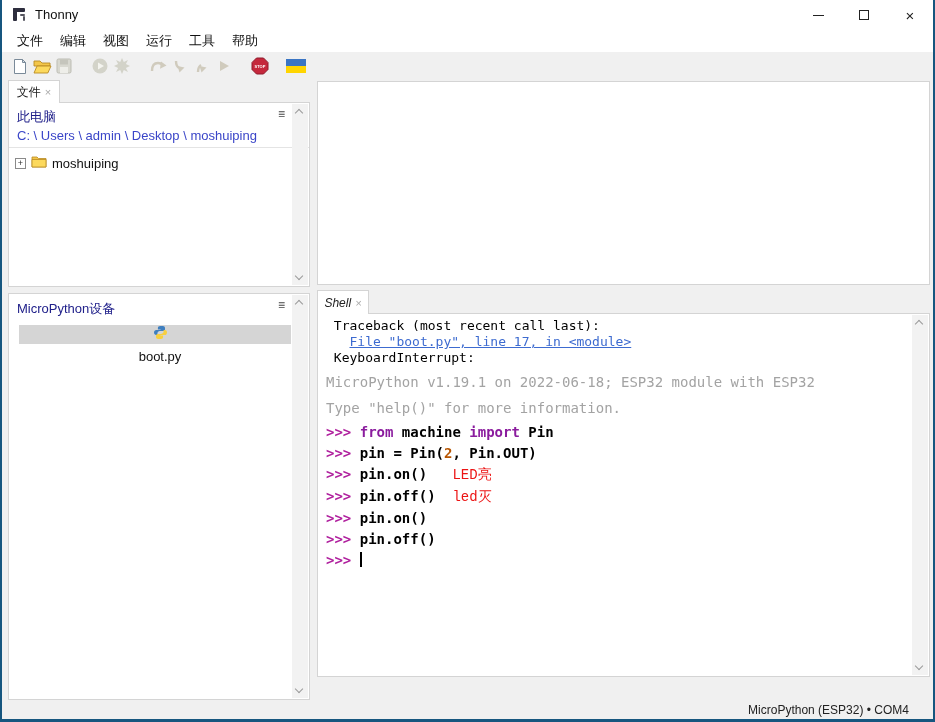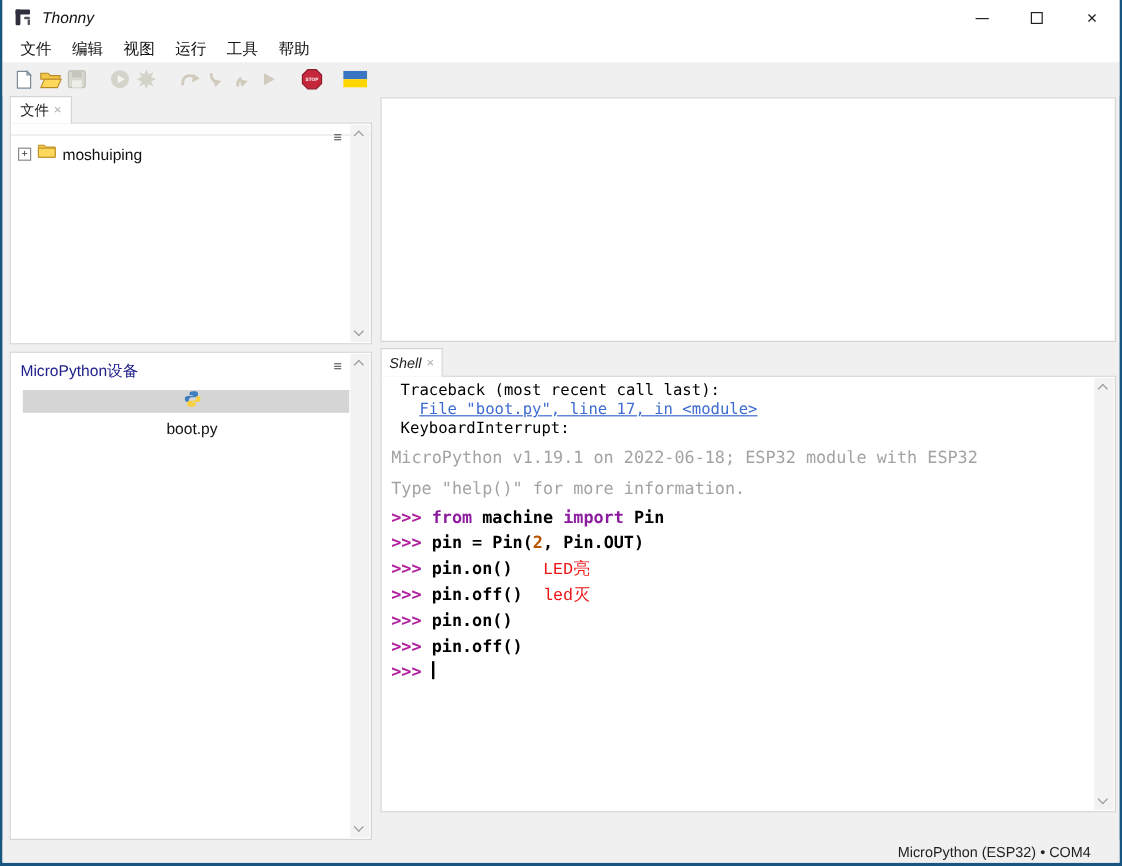--- a/index.html
+++ b/index.html
@@ -7,21 +7,21 @@
   .window {
     position:relative; width:935px; height:722px;
     background:#f0f0f0;
     border-left:2px solid #16567f; border-right:2px solid #16567f; border-bottom:3px solid #16567f;
     font-family:"Liberation Sans", sans-serif;
     overflow:hidden;
   }
   
   .titlebar { position:absolute; top:0; left:0; right:0; height:30px; background:#fff; }
   .app-icon { position:absolute; left:9px; top:6px; width:17px; height:17px; }
-  .app-title { position:absolute; left:33px; top:7px; font-size:13px; color:#111;font-style:italic; }
+  .app-title { position:absolute; left:33px; top:7px; font-size:13px; color:#111; }
   .win-controls { position:absolute; right:0; top:0; height:30px; display:flex; }
   .win-btn { width:46px; height:30px; display:flex; align-items:center; justify-content:center; cursor:default; }
   .glyph-min { width:11px; height:1px; background:#222; display:block; }
   .glyph-max { width:10px; height:10px; border:1px solid #222; display:block; }
   .glyph-close { font-size:15px; color:#222; line-height:1; }
   
   .menubar { position:absolute; top:30px; left:0; right:0; height:22px; background:#fff; padding-left:8px; display:flex; align-items:center; }
   .menu-item { font-size:13px; color:#111; padding:2px 7px; margin-right:3px; }
   
   .toolbar { position:absolute; top:52px; left:0; right:0; height:28px; background:#f0f0f0; display:flex; align-items:center; padding-left:7px; }
@@ -179,20 +179,22 @@
     </div>
 
   <div class="files-tab">
     <span class="tab-label">文件</span>
     <span class="tab-close">×</span>
   </div>
 
   <div class="panel files-panel">
     <span class="panel-menu">≡</span>
     <div class="files-header">
+      <div class="computer-label">此电脑</div>
+      <div class="path-label">C: \ Users \ admin \ Desktop \ moshuiping</div>
     </div>
     <div class="tree-row">
       <span class="expander">+</span>
       <span>
         <svg width="16" height="13" viewBox="0 0 16 13">
             <path d="M1 2h5l1.5 1.5H15V12H1z" fill="#f3c64a" stroke="#b98a22" stroke-width="0.8"></path>
             <path d="M1 4.5h14V12H1z" fill="#fcd95d" stroke="#b98a22" stroke-width="0.8"></path>
           </svg>
       </span>
       <span class="tree-label">moshuiping</span>

